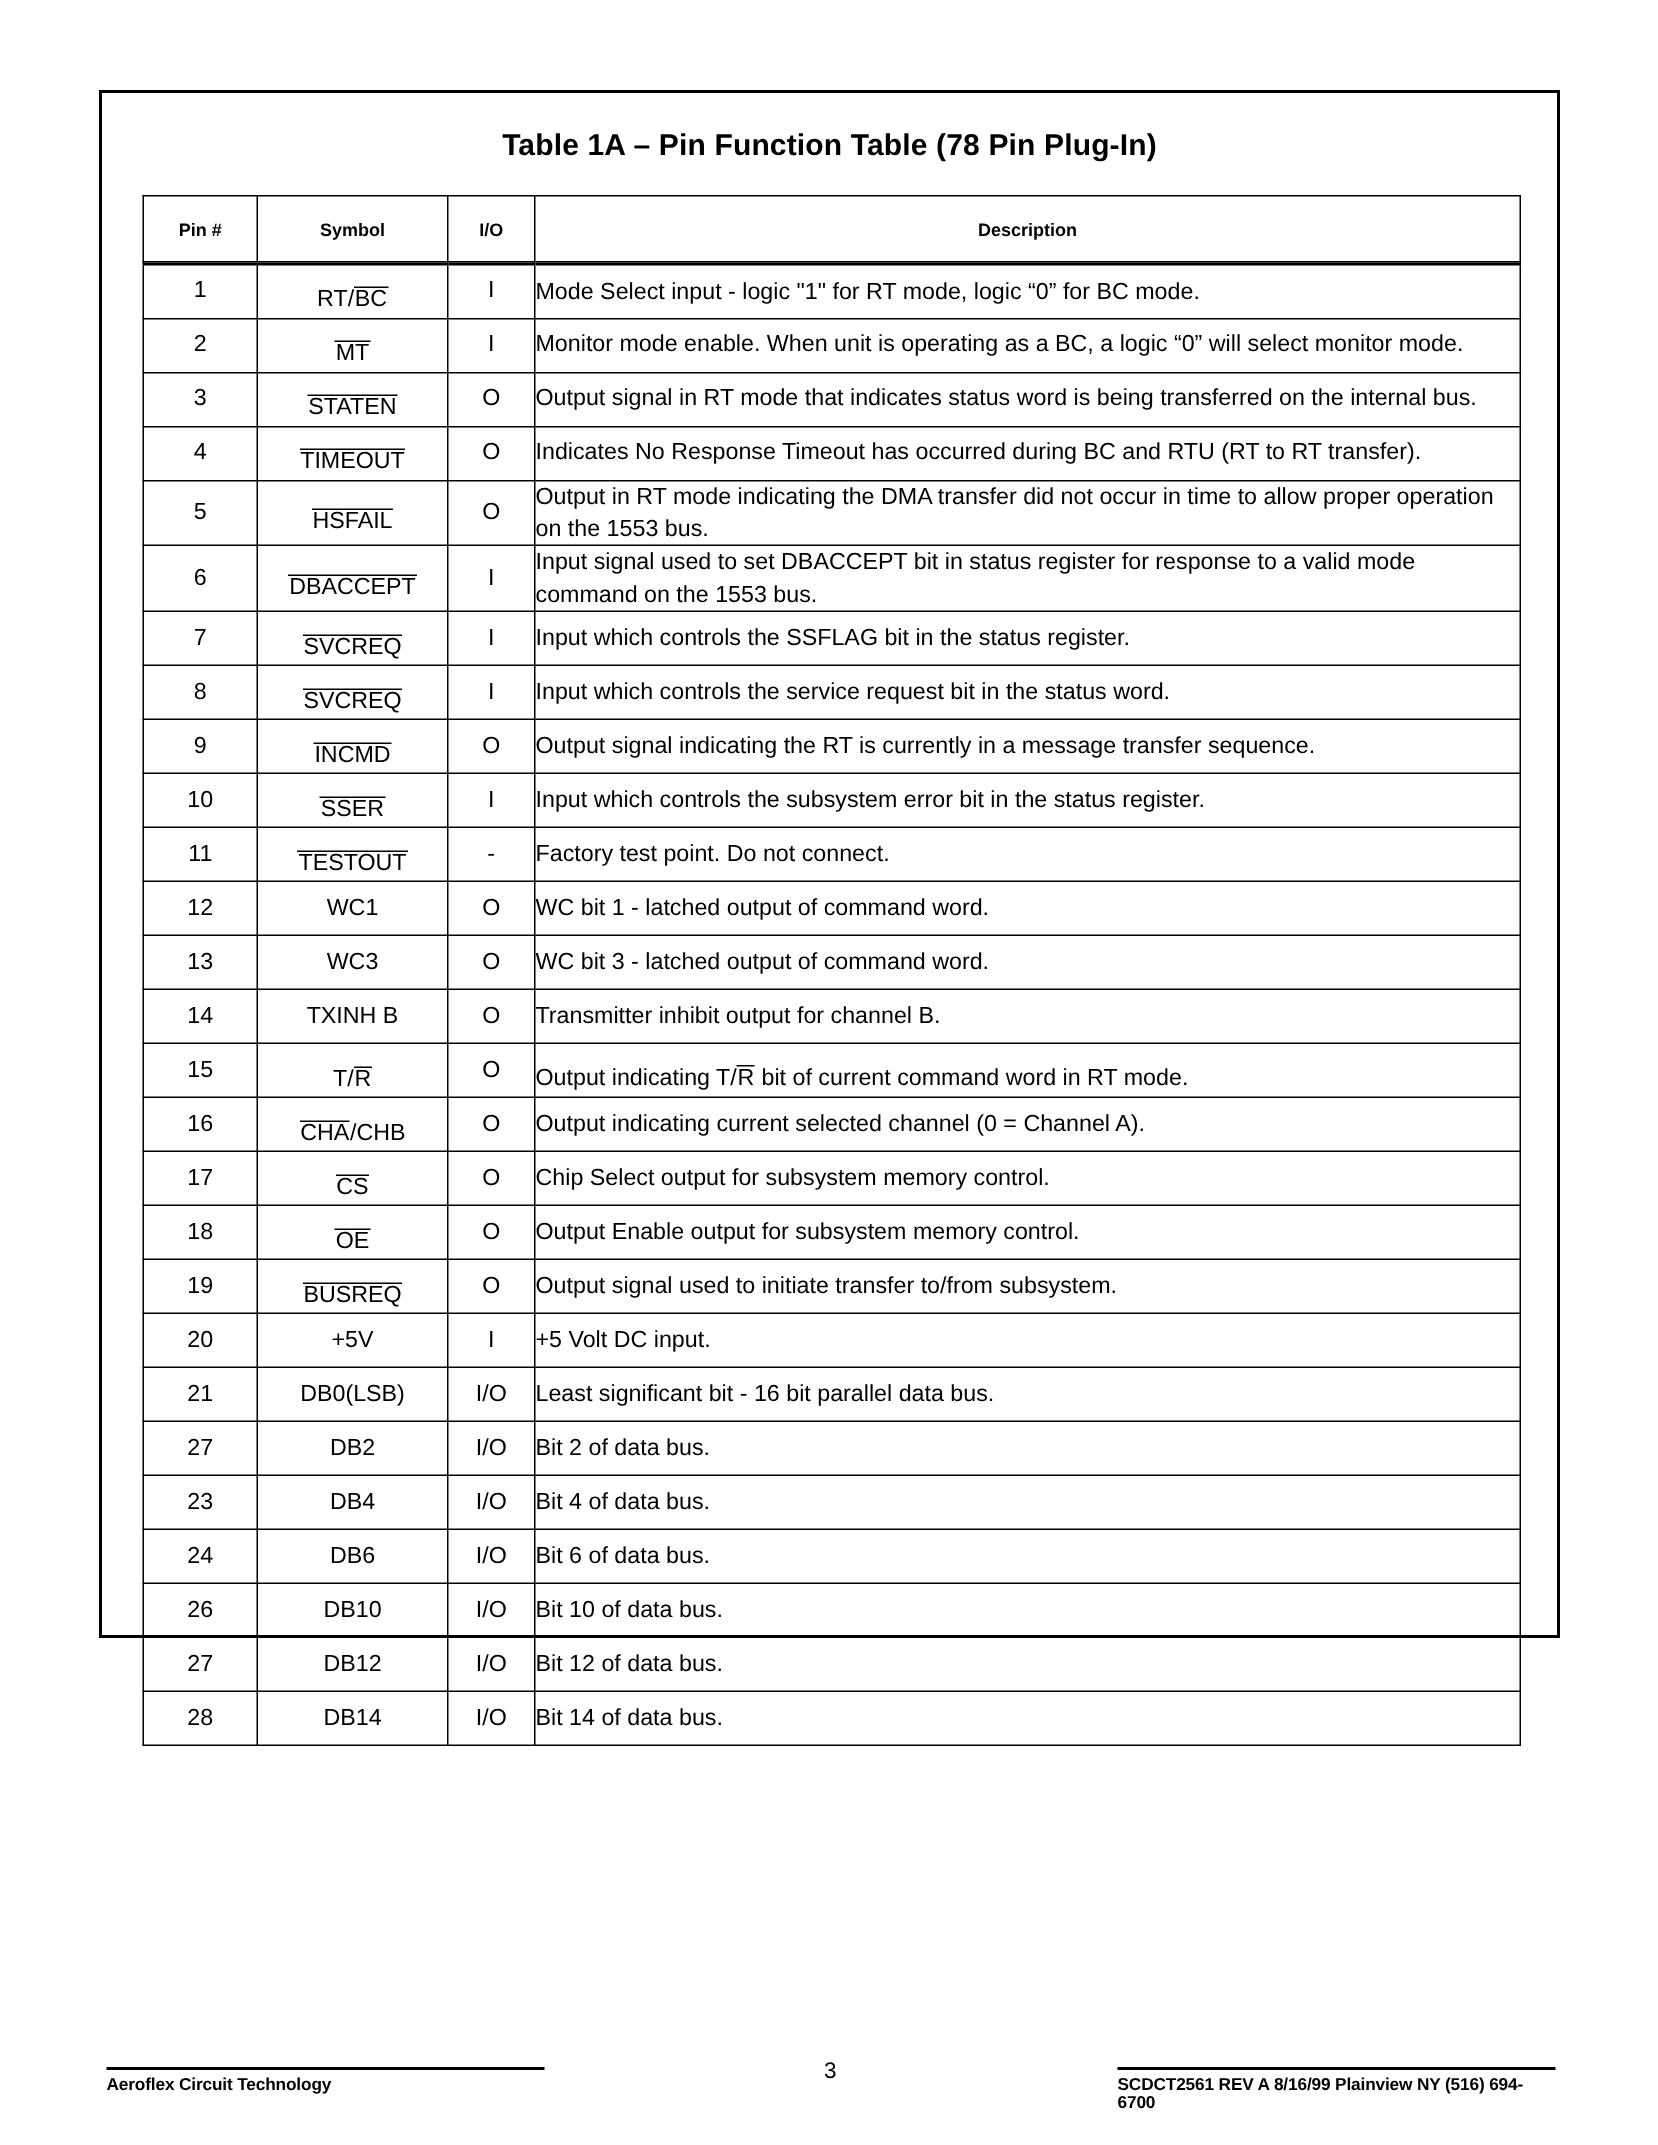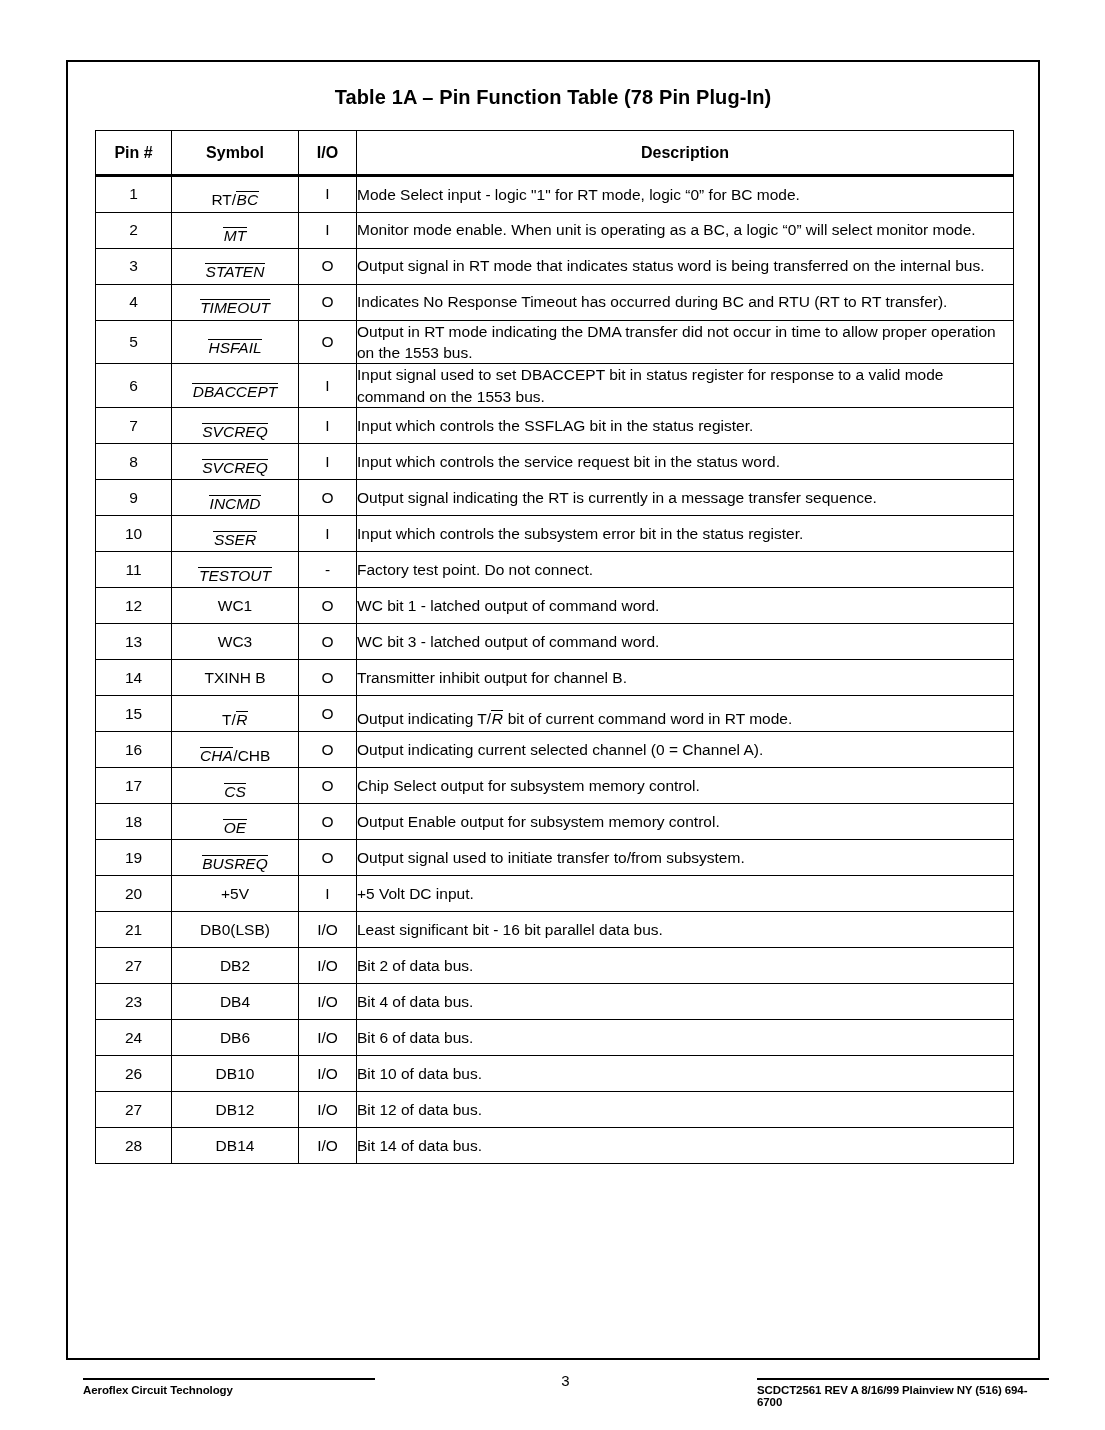--- a/index.html
+++ b/index.html
@@ -15,21 +15,21 @@
     position: relative;
     overflow: hidden;
   }
 
   
   #page-frame {
     position: absolute;
     left: 66px;
     top: 60px;
     width: 974px;
-    height: 1300px;
+    height: 1032px;
     border: 2px solid #000;
     box-sizing: border-box;
   }
 
   
   #table-title {
     position: absolute;
     left: 0;
     top: 24px;
     width: 100%;
@@ -57,21 +57,21 @@
   #pin-table th, #pin-table td {
     border: 1.6px solid #000;
     padding: 0;
     vertical-align: middle;
     box-sizing: border-box;
   }
 
   
   #pin-table thead th {
     font-weight: bold;
-    font-size: 16px;
+    font-size: 12px;
     height: 44px;
     text-align: center;
     border-bottom: 1.6px solid #000;
   }
   #pin-table thead tr.hdr-rule th {
     height: 0;
     padding: 0;
     border-top: 0;
     border-bottom: 2.6px solid #000;
     border-left: 1.6px solid #000;
@@ -98,27 +98,26 @@
   
   tr.thick-top > td { border-top-width: 2.6px; }
 
   
   .ovb {
     border-top: 1.5px solid #000;
     padding: 0 0.5px;
     display: inline-block;
     line-height: 1.08;
     margin-top: 12px;
-    font-style: italic;
   }
 
   
   #footer {
     position: absolute;
-    left: 13px;
+    left: 1px;
     top: 1372px;
     width: 987px;
     height: 40px;
   }
   #footer-left {
     position: absolute;
     left: 70px;
     top: 6px;
     width: 292px;
     border-top: 2px solid #000;

